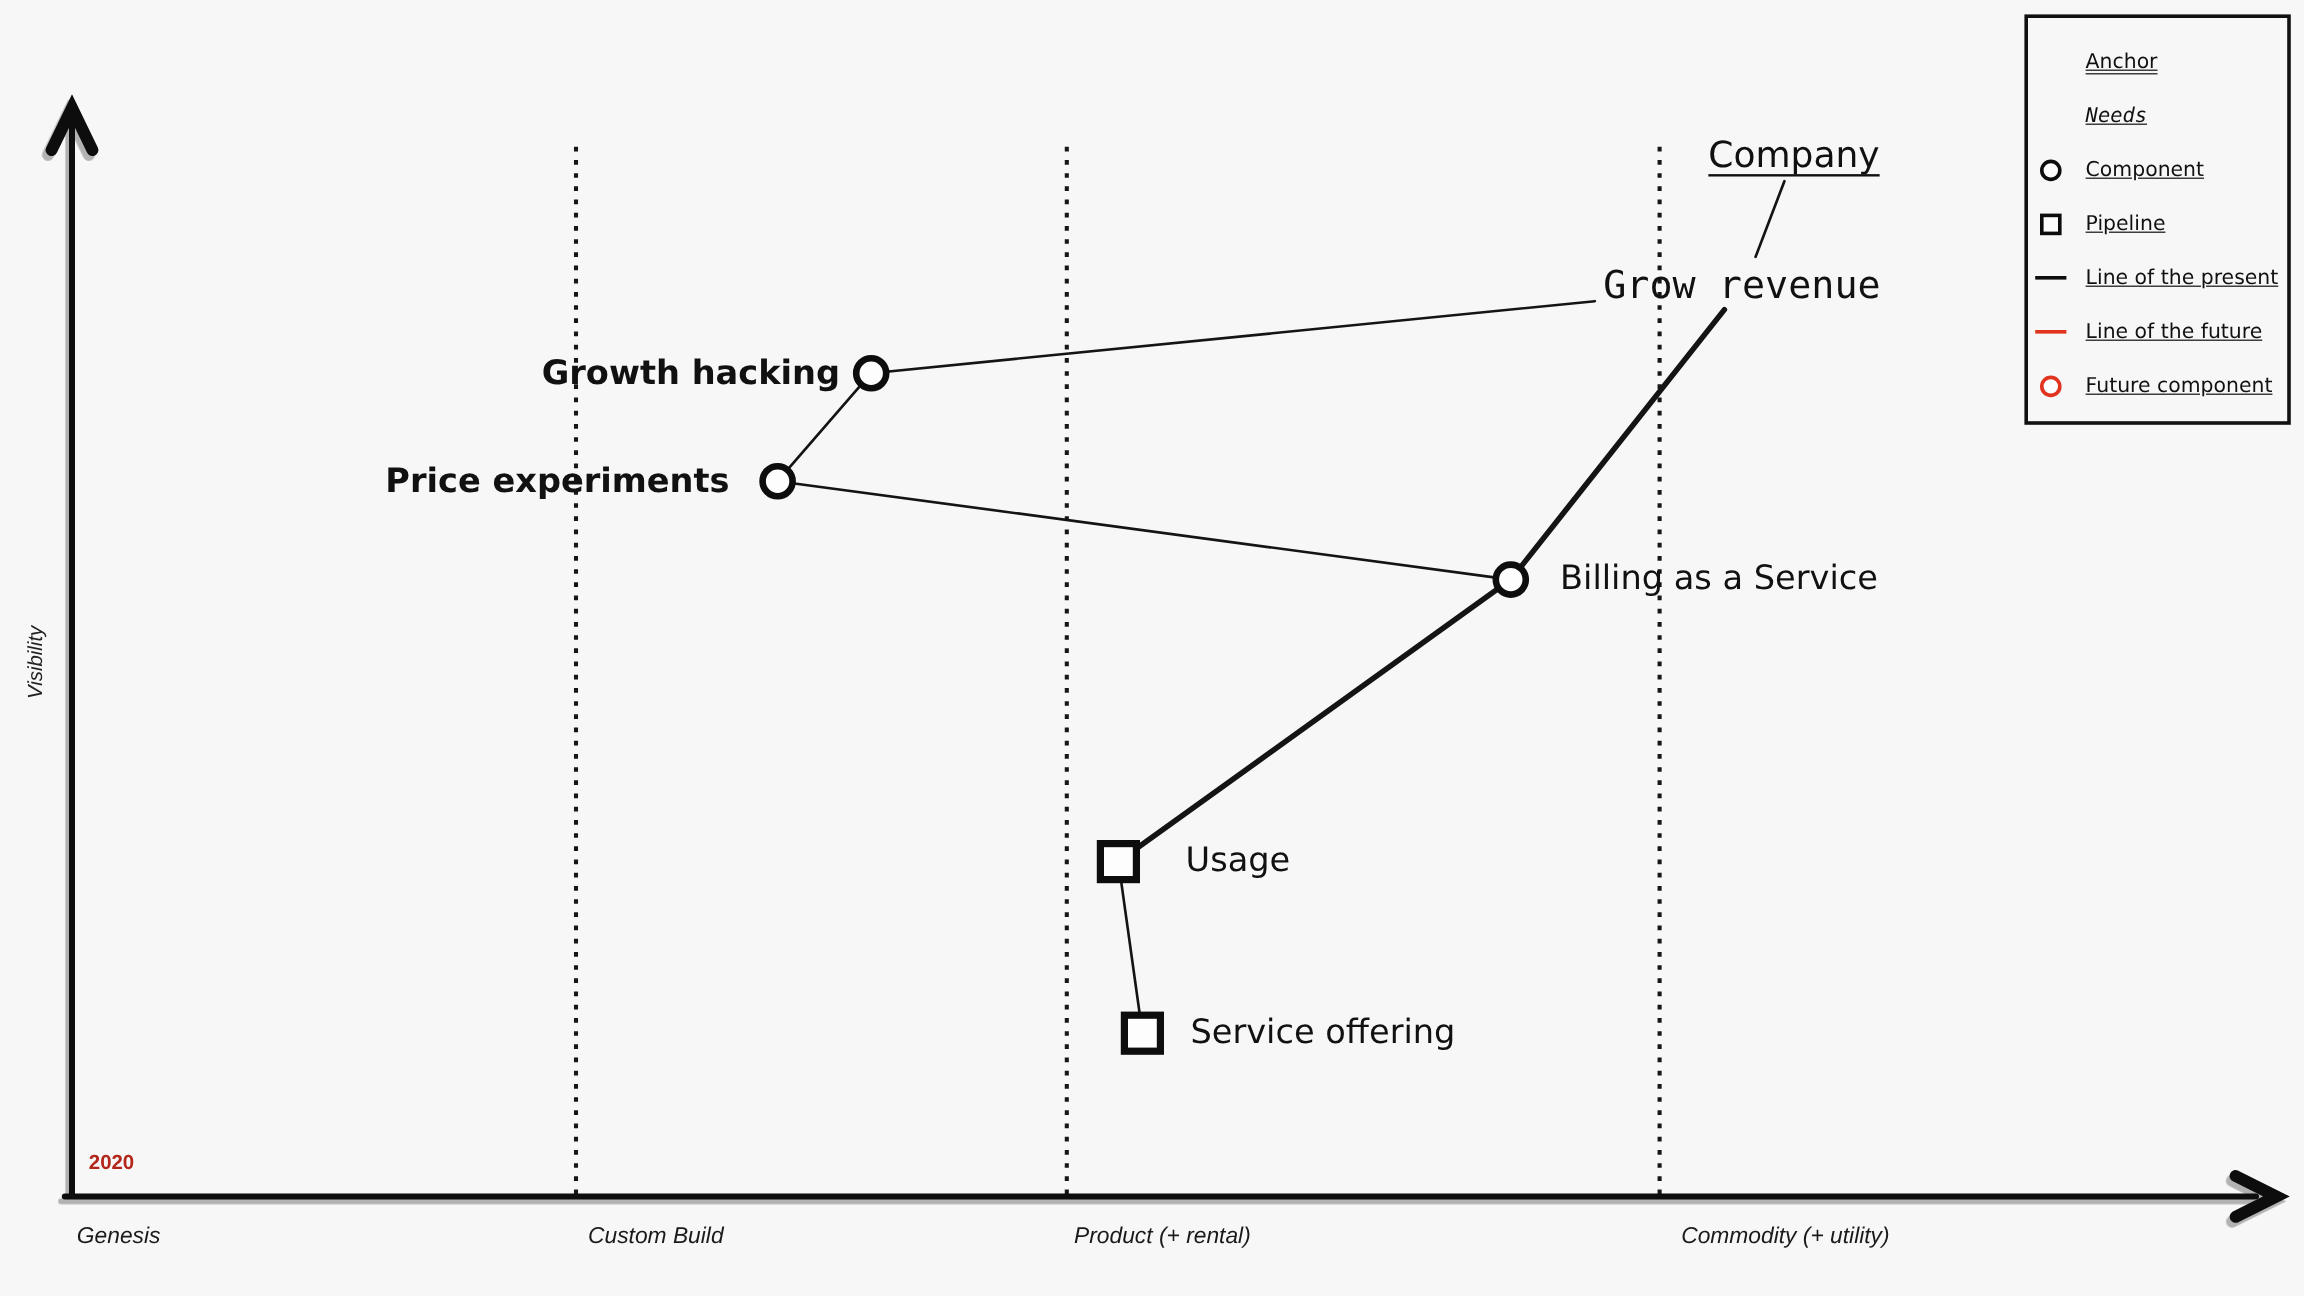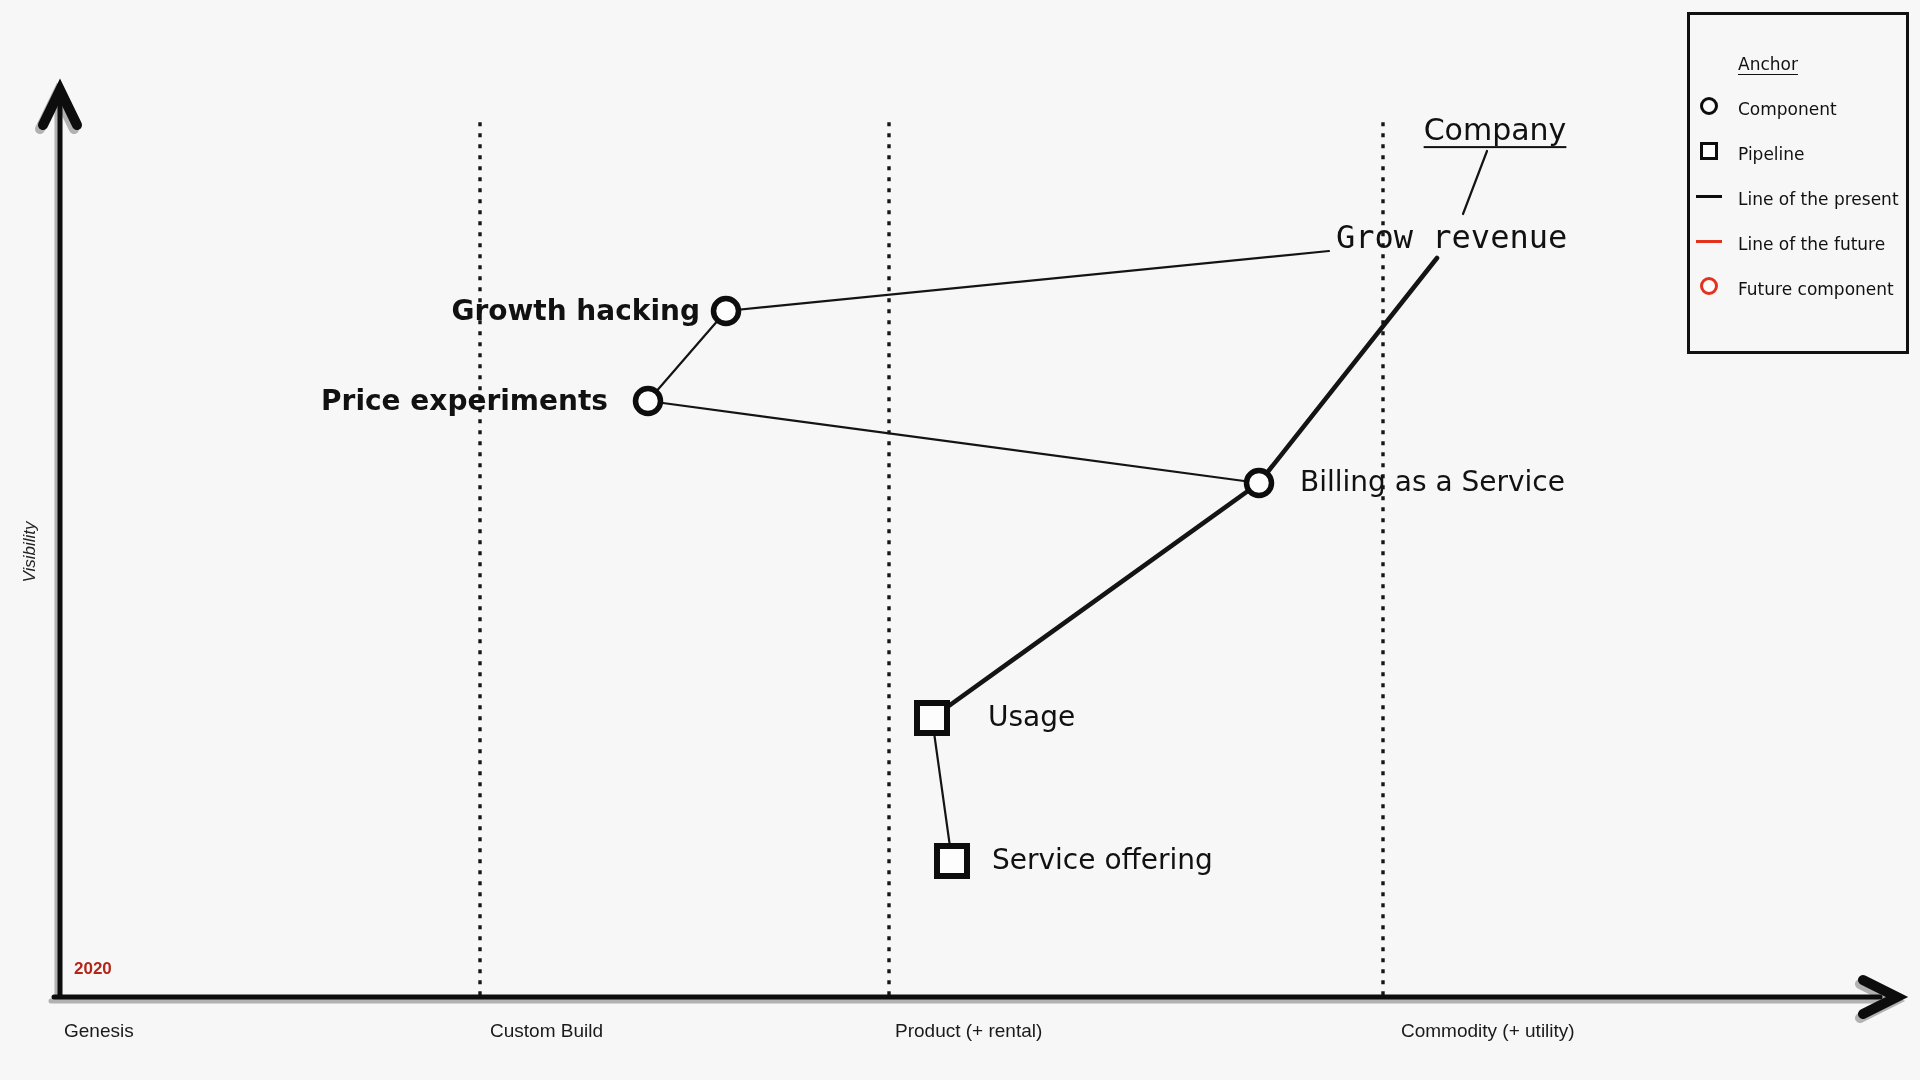--- a/index.html
+++ b/index.html
@@ -63,34 +63,34 @@
     white-space: nowrap;
   }
   .year-label {
     position: absolute; left: 74px; top: 959px;
     font-family: "Liberation Sans", sans-serif;
     font-weight: bold; font-size: 17px; color: #b3261a;
   }
   .stage-label {
     position: absolute; top: 1020px;
     font-family: "Liberation Sans", sans-serif;
-    font-size: 19px; color: #1a1a1a;
+    font-style: italic; font-size: 19px; color: #1a1a1a;
     white-space: nowrap;
   }
 
   
   .legend {
     position: absolute; left: 1687px; top: 12px;
     width: 222px; height: 342px;
     box-sizing: border-box;
     border: 3px solid #111;
     background: #f7f7f7;
     padding: 14px 0 0 6px;
   }
-  .lg-row { display: flex; align-items: flex-end; height: 45px; }
+  .lg-row { display: flex; align-items: center; height: 45px; text-decoration: underline; }
   .lg-icon {
     width: 26px; min-width: 26px; height: 26px;
     display: flex; align-items: center; justify-content: center;
     margin-right: 16px;
   }
   .lg-label { font-size: 17px; white-space: nowrap; color: #111; }
   .lg-label.lg-anchor { text-decoration: underline; text-underline-offset: 4px; }
   .lg-label.lg-needs  { font-family: "DejaVu Sans Mono", monospace; font-style: italic; }
   .lg-circle {
     width: 12px; height: 12px;
@@ -159,20 +159,24 @@
       <div class="stage-label" style="left: 895px;">Product (+ rental)</div>
       <div class="stage-label" style="left: 1401px;">Commodity (+ utility)</div>
     </div>
 
   <div class="legend">
     <div class="lg-row">
       <span class="lg-icon"></span>
       <span class="lg-label lg-anchor">Anchor</span>
     </div>
     <div class="lg-row">
+      <span class="lg-icon"></span>
+      <span class="lg-label lg-needs">Needs</span>
+    </div>
+    <div class="lg-row">
       <span class="lg-icon">
           <span class="lg-circle"></span>
         </span>
       <span class="lg-label">Component</span>
     </div>
     <div class="lg-row">
       <span class="lg-icon">
           <span class="lg-square"></span>
         </span>
       <span class="lg-label">Pipeline</span>

